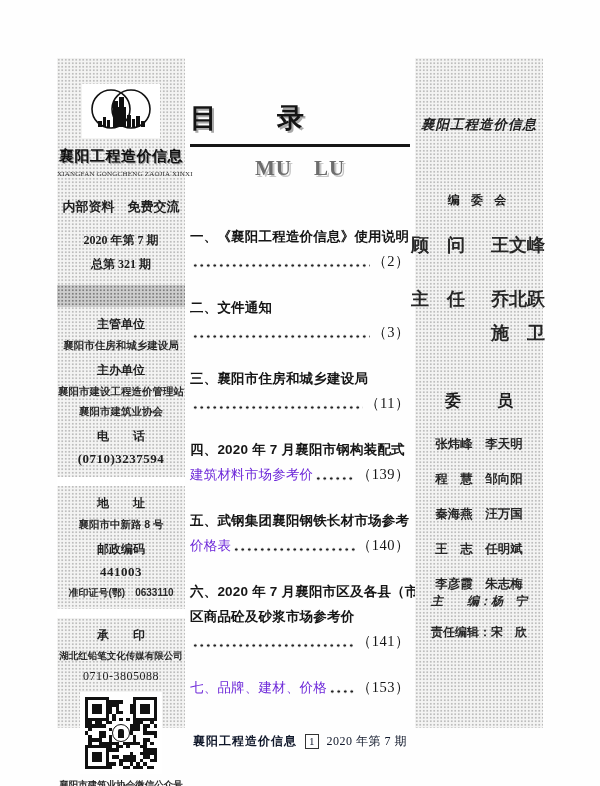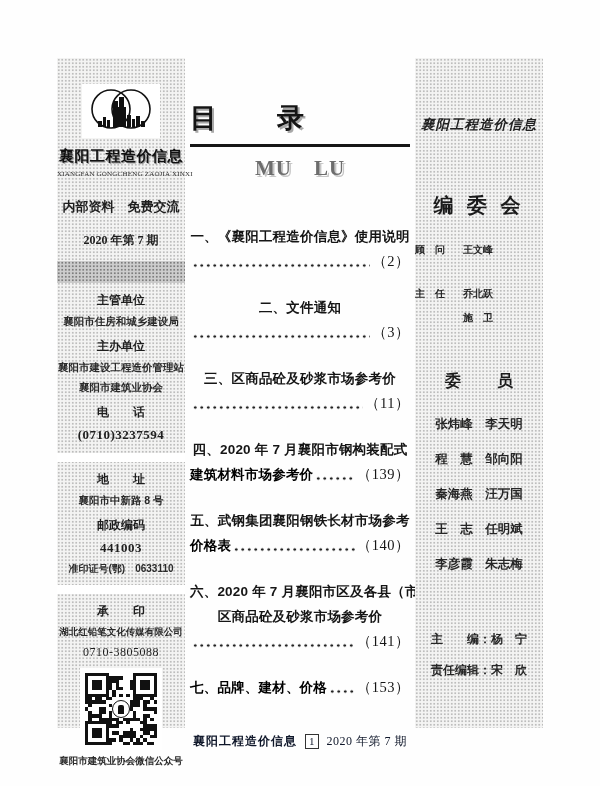--- a/index.html
+++ b/index.html
@@ -36,42 +36,42 @@
   .qr-logo span{display:block;width:6px;height:9px;background:#111;border-radius:2px 2px 0 0;}
   .ls-caption{font-size:9.5px;font-weight:bold;margin-top:5px;white-space:nowrap;color:#2a2a2a;}
 
   
   .toc-col{position:absolute;left:190px;top:100px;width:220px;}
   .toc-title{font-size:27px;font-weight:bold;color:#141414;
     text-shadow:2px 2px 0 #a8a8a8;letter-spacing:2px;white-space:nowrap;}
   .toc-rule{height:3px;background:#161616;margin-top:8px;}
   .toc-sub{font-family:"Liberation Serif",serif;font-size:21px;font-weight:bold;text-align:center;margin-top:7px;
     color:#6d6d6d;text-shadow:2px 2px 0 #c6c6c6;letter-spacing:1px;}
-  .toc-list{margin-top:42px;text-align:center;}
+  .toc-list{margin-top:42px;}
   .toc-item{margin-bottom:21px;}
   .toc-line{font-size:13.5px;font-weight:bold;line-height:25px;letter-spacing:.2px;color:#151515;white-space:nowrap;}
   .dotline{display:flex;align-items:baseline;line-height:25px;}
-  .dotline .pre{font-size:13.5px;font-weight:bold;letter-spacing:.2px;color:#000000;white-space:nowrap;}
+  .dotline .pre{font-size:13.5px;font-weight:normal;letter-spacing:.2px;color:#6d28d9;white-space:nowrap;}
   .dots{flex:1;align-self:stretch;margin:0 2px;
     background-image:radial-gradient(circle,#232323 1.15px,rgba(0,0,0,0) 1.3px);
     background-size:6.5px 6.5px;background-repeat:repeat-x;background-position:0 68%;}
   .pg{font-family:"Liberation Serif",serif;font-size:14.5px;color:#151515;letter-spacing:.5px;white-space:nowrap;}
 
   
   .rs-title{font-family:"Liberation Serif",serif;font-style:italic;font-weight:bold;font-size:13.5px;
     margin-top:58px;letter-spacing:1px;color:#222;white-space:nowrap;}
-  .rs-committee{font-size:20px;font-weight:bold;margin-top:58px;letter-spacing:4px;color:#1b1b1b;}
-  .rs-row{display:flex;justify-content:flex-start;font-size:10px;font-weight:bold;margin-top:24px;
-    font-family:"Liberation Serif",serif;color:#262626;}
+  .rs-committee{font-size:12px;font-weight:bold;margin-top:58px;letter-spacing:4px;color:#1b1b1b;}
+  .rs-row{display:flex;justify-content:flex-end;font-size:18px;font-weight:bold;margin-top:24px;
+    font-family:"Liberation Serif",serif;color:#262626;gap:32px;}
   .rs-row .lbl{width:48px;text-align:left;white-space:nowrap;}
   .rs-row .nm{width:52px;text-align:left;white-space:nowrap;}
   .rs-members-label{font-size:16px;font-weight:bold;margin-top:46px;letter-spacing:10px;text-indent:10px;color:#1b1b1b;}
   .rs-member{font-size:12.5px;font-weight:bold;margin-top:18px;font-family:"Liberation Serif",serif;color:#262626;white-space:nowrap;}
   .rs-editor{display:flex;justify-content:center;font-size:12px;font-weight:bold;font-family:"Liberation Serif",serif;color:#262626;white-space:nowrap;}
-  .rs-editor.first{margin-top:58px;}
+  .rs-editor.first{font-style:italic;}
   .rs-editor.second{margin-top:14px;}
 
   
   .footer{position:absolute;top:733px;left:0;width:100%;text-align:center;font-size:12px;color:#0f172a;}
   .footer .fj{font-weight:bold;letter-spacing:1px;}
   .footer .fbox{display:inline-block;border:1.2px solid #333;padding:0 3px;margin:0 8px;
     font-family:"Liberation Serif",serif;font-size:11px;line-height:13px;}
   .footer .fi{font-family:"Liberation Serif",serif;letter-spacing:.5px;}
 </style>
 </head>
@@ -93,20 +93,21 @@
         <rect x="46" y="32" width="3" height="8"></rect>
         <rect x="50" y="29" width="4" height="11"></rect>
         <rect x="55" y="34" width="4" height="6"></rect>
       </g>
     </svg>
   </div>
   <div class="ls-title">襄阳工程造价信息</div>
   <div class="ls-pinyin">XIANGFAN GONGCHENG ZAOJIA XINXI</div>
   <div class="ls-notice">内部资料　免费交流</div>
   <div class="ls-issue">2020 年第 7 期</div>
+  <div class="ls-issue2">总第 321 期</div>
   <div class="band-dark"></div>
   <div class="ls-h">主管单位</div>
   <div class="ls-t">襄阳市住房和城乡建设局</div>
   <div class="ls-h">主办单位</div>
   <div class="ls-t">襄阳市建设工程造价管理站</div>
   <div class="ls-t">襄阳市建筑业协会</div>
   <div class="ls-h">电　　话</div>
   <div class="ls-num">(0710)3237594</div>
   <div class="band-white" style="margin-top:10px;"></div>
   <div class="ls-h">地　　址</div>
@@ -288,21 +289,21 @@
     </div>
     <div class="toc-item">
       <div class="toc-line">二、文件通知</div>
       <div class="dotline">
           <span class="pre"></span>
           <span class="dots"></span>
           <span class="pg">（3）</span>
         </div>
     </div>
     <div class="toc-item">
-      <div class="toc-line">三、区商品砼及砂浆市场参考价</div>
+      <div class="toc-line">三、襄阳市住房和城乡建设局</div>
       <div class="dotline">
           <span class="pre"></span>
           <span class="dots"></span>
           <span class="pg">（11）</span>
         </div>
     </div>
     <div class="toc-item">
       <div class="toc-line">四、2020 年 7 月襄阳市钢构装配式</div>
       <div class="dotline">
           <span class="pre">建筑材料市场参考价</span>

